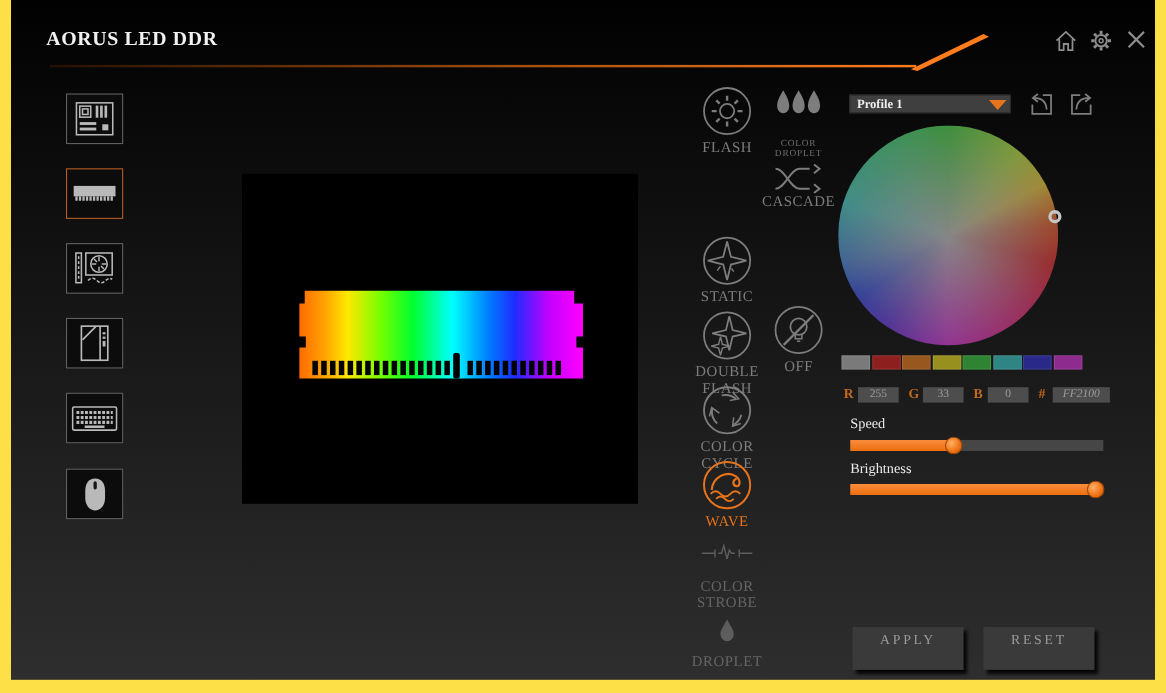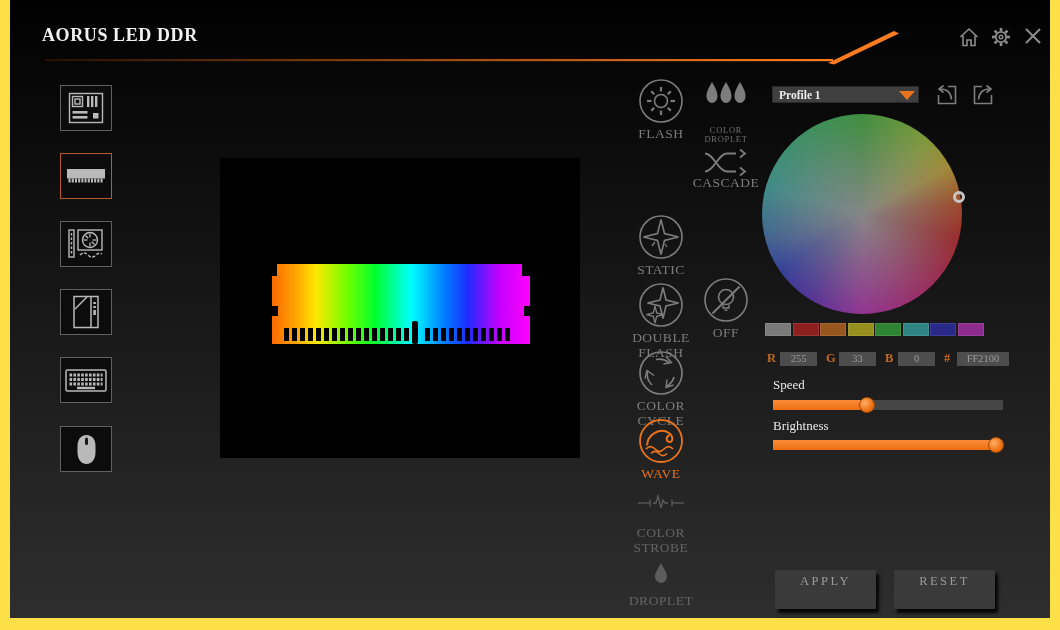--- a/index.html
+++ b/index.html
@@ -55,21 +55,21 @@
   .wheel-ring { position:absolute; left:943px; top:191px; width:12px; height:12px; border-radius:50%;
                 border:3px solid #c6c6c6; cursor:pointer; }
 
   .swatches { position:absolute; left:755px; top:323px; display:flex; gap:1.5px; }
   .swatch { width:26px; height:13px; border:1px solid rgba(255,255,255,.10); cursor:pointer; }
 
   .rgb-row { position:absolute; left:757px; top:351px; display:flex; align-items:center; height:15px; }
   .rgb-lab { color:#c2691e; font-weight:700; font-size:12.5px; width:13px; }
   .rgb-field { background:#4d4d4d; color:#9b9b9b; font-size:10.5px; height:14px; line-height:14px;
                text-align:center; margin-right:9px; cursor:text; }
-  .w36 { width:37px; } .w52 { width:52px; margin-right:0; }
+  .w36 { width:37px; } .w52 { width:52px; margin-right:0;font-style:italic; }
 
   .slider-label { position:absolute; left:763px; color:#e9e9e9; font-size:13px; }
   .track { position:absolute; left:763px; width:230px; height:10px; background:#464646; cursor:pointer; }
   .fill { height:10px; background:linear-gradient(180deg,#fb8c3c,#ec6f0f); }
   .knob { position:absolute; top:-3px; width:16px; height:16px; margin-left:-8px; border-radius:50%;
           background:radial-gradient(circle at 35% 35%, #ffb066, #ee7114 60%, #cf5c06);
           border:1px solid #a34a08; cursor:grab; }
 
   .abtn { position:absolute; top:570px; width:101px; height:39px; background:#3a3a3a; color:#9b9b9b;
           font-size:12.5px; letter-spacing:2.5px; text-align:center; line-height:22px;

